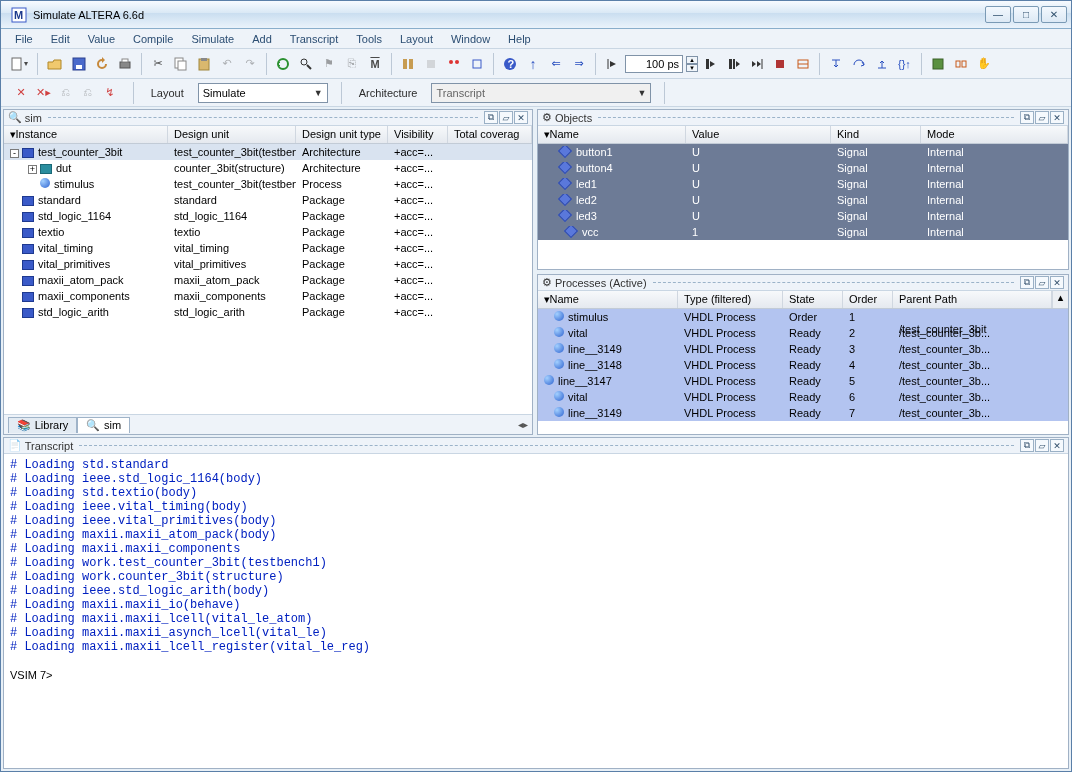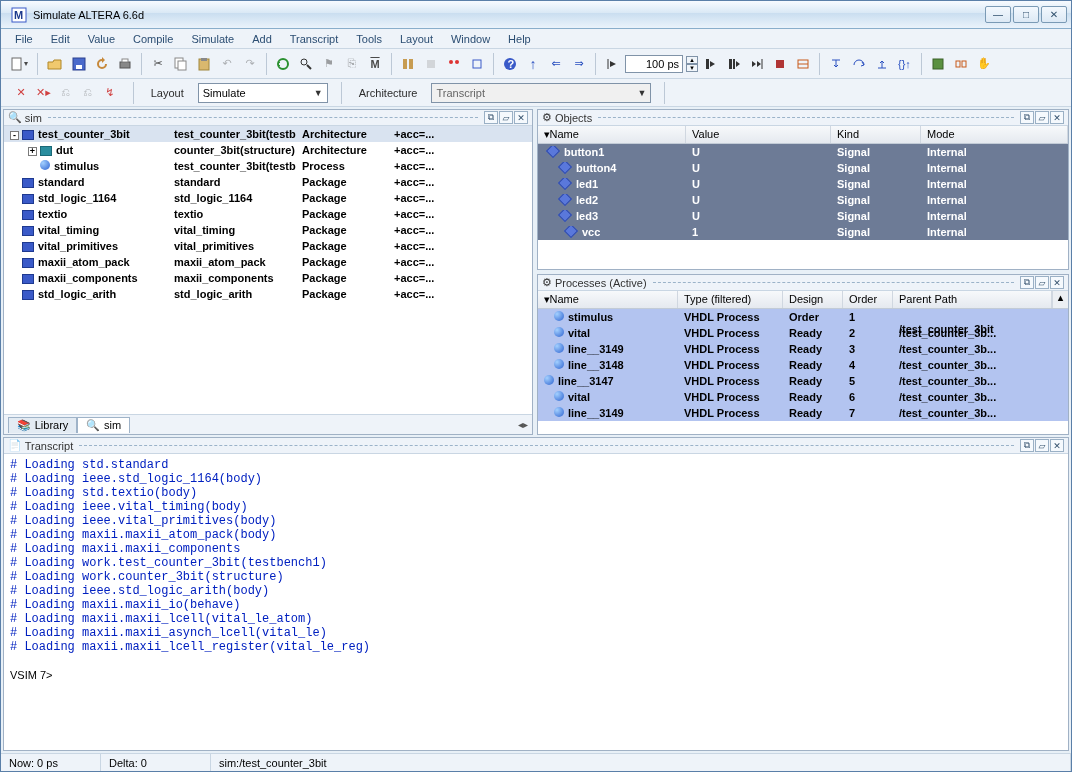--- a/index.html
+++ b/index.html
@@ -21,21 +21,21 @@
   .workspace { flex:1; display:flex; flex-direction:column; background:#e8f0f7; min-height:0;}
   .top-half { flex:1; display:flex; min-height:0;}
   .pane { display:flex; flex-direction:column; border:1px solid #a0b1c5; margin:2px; background:#fff; min-width:0; min-height:0;}
   .pane-title { height:16px; background:#eef3f9; border-bottom:1px solid #c9d6e3; display:flex; align-items:center; padding:0 4px; font-size:11px; color:#333;}
   .pane-title .pt-icon{margin-right:3px;}
   .pane-title .dashline{flex:1;border-bottom:1px dashed #9bb3c9;height:1px;margin:0 6px;}
   .pane-ctrls{display:flex;gap:1px;}
   .pctl{width:14px;height:13px;border:1px solid #9ab0c5;background:#f5f9fd;display:flex;align-items:center;justify-content:center;font-size:9px;color:#33506c;}
   .grid-head { display:flex; background:#eceff3; border-bottom:1px solid #c2cbd6;}
   .ghcell { padding:2px 6px; border-right:1px solid #d0d7e0; color:#000; background:linear-gradient(#f7f9fb,#e5e9ef);}
-  .grid-body { flex:1; overflow:auto;font-weight:bold; }
+  .grid-body { flex:1; overflow:auto; }
   .row { display:flex; height:16px; align-items:center;}
   .cell { padding:0 6px; overflow:hidden; white-space:nowrap;}
   .tree-toggle{display:inline-block;width:9px;height:9px;border:1px solid #7a7a7a;text-align:center;line-height:7px;font-size:9px;color:#000;margin-right:3px;background:#fff;}
   .tree-icon{display:inline-block;width:12px;height:10px;margin-right:4px;vertical-align:middle;}
   .box-blue{background:#3a5ac8;border:1px solid #1e3990;}
   .box-teal{background:#2a8d9e;border:1px solid #1a6977;}
   .ball-blue{display:inline-block;width:10px;height:10px;border-radius:50%;background:radial-gradient(circle at 30% 30%,#a3d0ff,#2e63d0);margin-right:4px;}
   .dia-icon{display:inline-block;width:10px;height:10px;background:#5a78db;transform:rotate(45deg);margin-right:6px;border:1px solid #2f4aa8;}
   .sel-row{background:#d9e3f0;}
   .obj-body .row{background:#6d7b96;color:#fff;}
@@ -289,20 +289,27 @@
         <div class="pane-title">
           <span class="pt-icon">🔍</span>
           <span>sim</span>
           <span class="dashline"></span>
           <div class="pane-ctrls">
             <div class="pctl">⧉</div>
             <div class="pctl">▱</div>
             <div class="pctl">✕</div>
           </div>
         </div>
+        <div class="grid-head">
+          <div class="ghcell" style="width:164px;">▾<span>Instance</span></div>
+          <div class="ghcell" style="width:128px;">Design unit</div>
+          <div class="ghcell" style="width:92px;">Design unit type</div>
+          <div class="ghcell" style="width:60px;">Visibility</div>
+          <div class="ghcell" style="flex:1;">Total coverag</div>
+        </div>
         <div class="grid-body" id="sim-rows">
             <div class="row sel-row">
               <div class="cell" style="width:164px;padding-left:6px;"><span class="tree-toggle">-</span><span class="tree-icon box-blue"></span>test_counter_3bit</div>
               <div class="cell" style="width:128px;">test_counter_3bit(testbench1)</div>
               <div class="cell" style="width:92px;">Architecture</div>
               <div class="cell" style="width:60px;">+acc=...</div>
               <div class="cell" style="flex:1;"></div>
             </div>
             <div class="row">
               <div class="cell" style="width:164px;padding-left:24px;"><span class="tree-toggle">+</span><span class="tree-icon box-teal"></span>dut</div>
@@ -403,21 +410,21 @@
             </div>
           </div>
           <div class="grid-head">
             <div class="ghcell" style="width:148px;">▾<span>Name</span></div>
             <div class="ghcell" style="width:145px;">Value</div>
             <div class="ghcell" style="width:90px;">Kind</div>
             <div class="ghcell" style="flex:1;">Mode</div>
           </div>
           <div class="grid-body obj-body" id="obj-rows">
               <div class="row">
-                <div class="cell" style="width:148px;padding-left:10px;"><span class="dia-icon"></span>button1</div>
+                <div class="cell" style="width:148px;padding-left:22px;"><span class="dia-icon"></span>button1</div>
                 <div class="cell" style="width:145px;">U</div>
                 <div class="cell" style="width:90px;">Signal</div>
                 <div class="cell" style="flex:1;">Internal</div>
               </div>
               <div class="row">
                 <div class="cell" style="width:148px;padding-left:22px;"><span class="dia-icon"></span>button4</div>
                 <div class="cell" style="width:145px;">U</div>
                 <div class="cell" style="width:90px;">Signal</div>
                 <div class="cell" style="flex:1;">Internal</div>
               </div>
@@ -455,21 +462,21 @@
             <span class="dashline"></span>
             <div class="pane-ctrls">
               <div class="pctl">⧉</div>
               <div class="pctl">▱</div>
               <div class="pctl">✕</div>
             </div>
           </div>
           <div class="grid-head">
             <div class="ghcell" style="width:140px;">▾<span>Name</span></div>
             <div class="ghcell" style="width:105px;">Type (filtered)</div>
-            <div class="ghcell" style="width:60px;">Design</div>
+            <div class="ghcell" style="width:60px;">State</div>
             <div class="ghcell" style="width:50px;">Order</div>
             <div class="ghcell" style="flex:1;">Parent Path</div>
             <div style="width:16px;background:#eceff3;border-left:1px solid #d0d7e0;text-align:center;">▴</div>
           </div>
           <div class="grid-body proc-body" id="proc-rows">
               <div class="row">
                 <div class="cell" style="width:140px;padding-left:16px;"><span class="ball-blue"></span>stimulus</div>
                 <div class="cell" style="width:105px;">VHDL Process</div>
                 <div class="cell" style="width:60px;">Order</div>
                 <div class="cell" style="width:50px;">1</div>
@@ -552,18 +559,13 @@
 # Loading ieee.std_logic_arith(body)
 # Loading maxii.maxii_io(behave)
 # Loading maxii.maxii_lcell(vital_le_atom)
 # Loading maxii.maxii_asynch_lcell(vital_le)
 # Loading maxii.maxii_lcell_register(vital_le_reg)
 
 <span class="prompt">VSIM 7&gt;</span></div>
     </div>
   </div>
 
-  <div class="statusbar">
-    <div class="sb-cell" style="width:100px;">Now: 0 ps</div>
-    <div class="sb-cell" style="width:110px;">Delta: 0</div>
-    <div class="sb-cell" style="flex:1;">sim:/test_counter_3bit</div>
-  </div>
 </div>
 
 </body></html>

